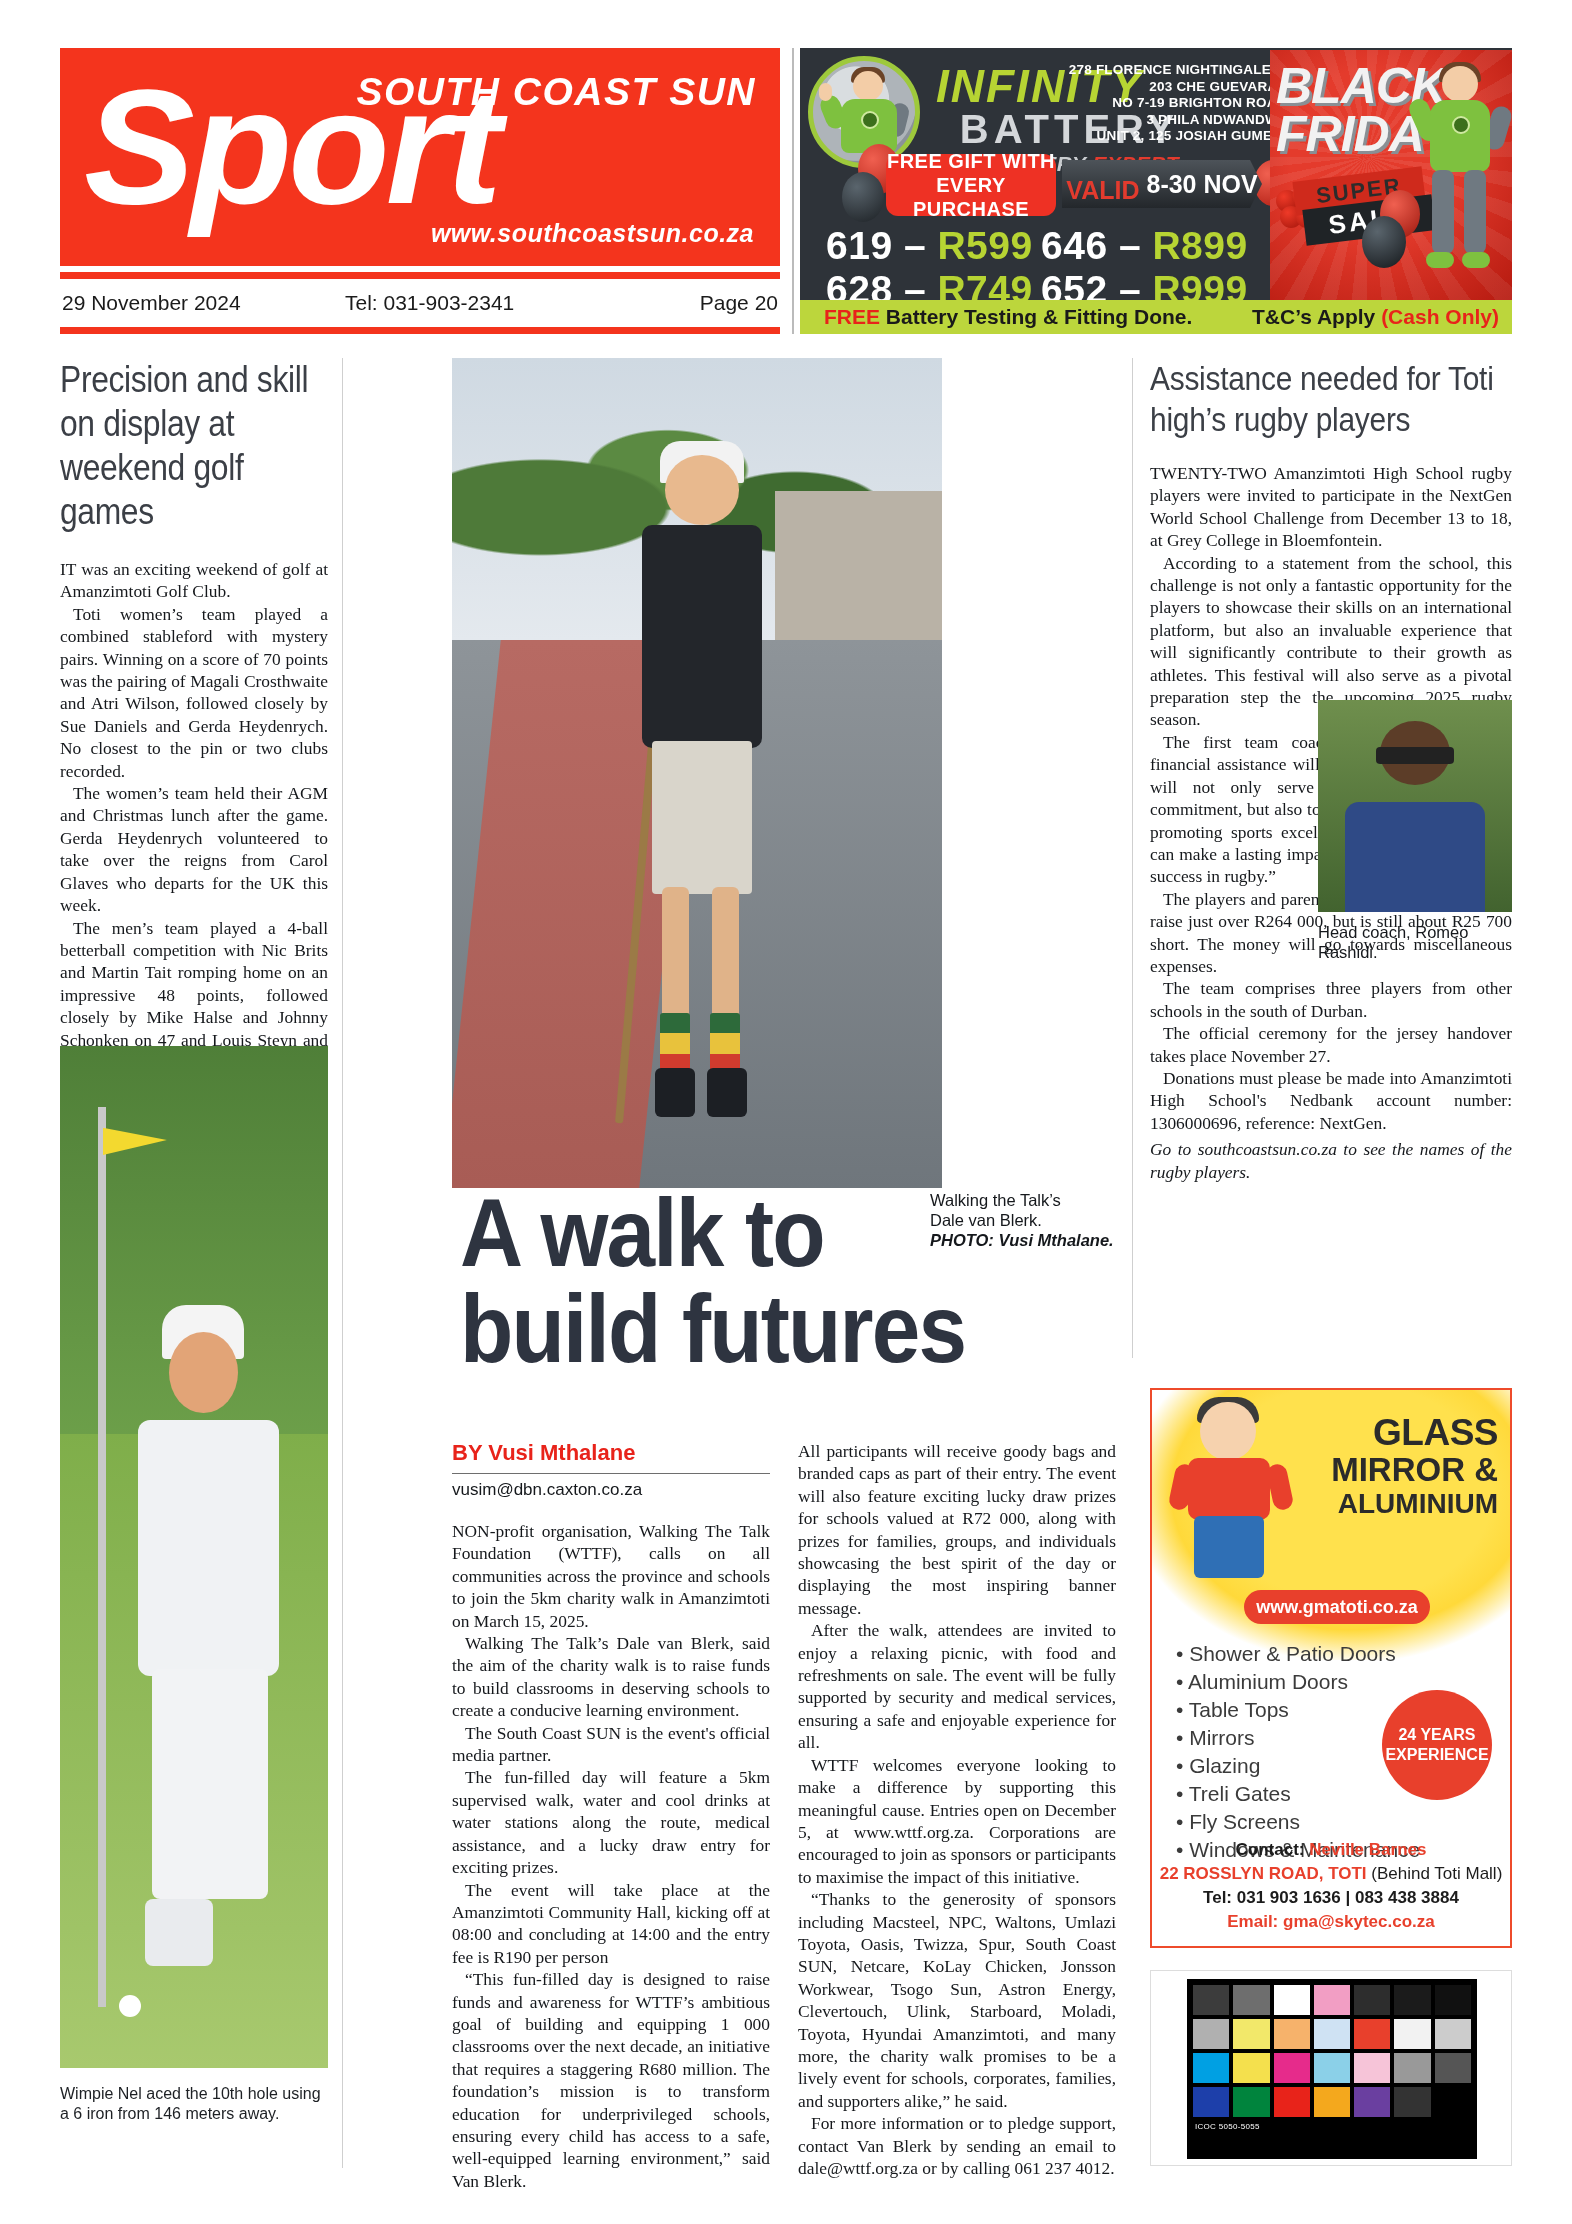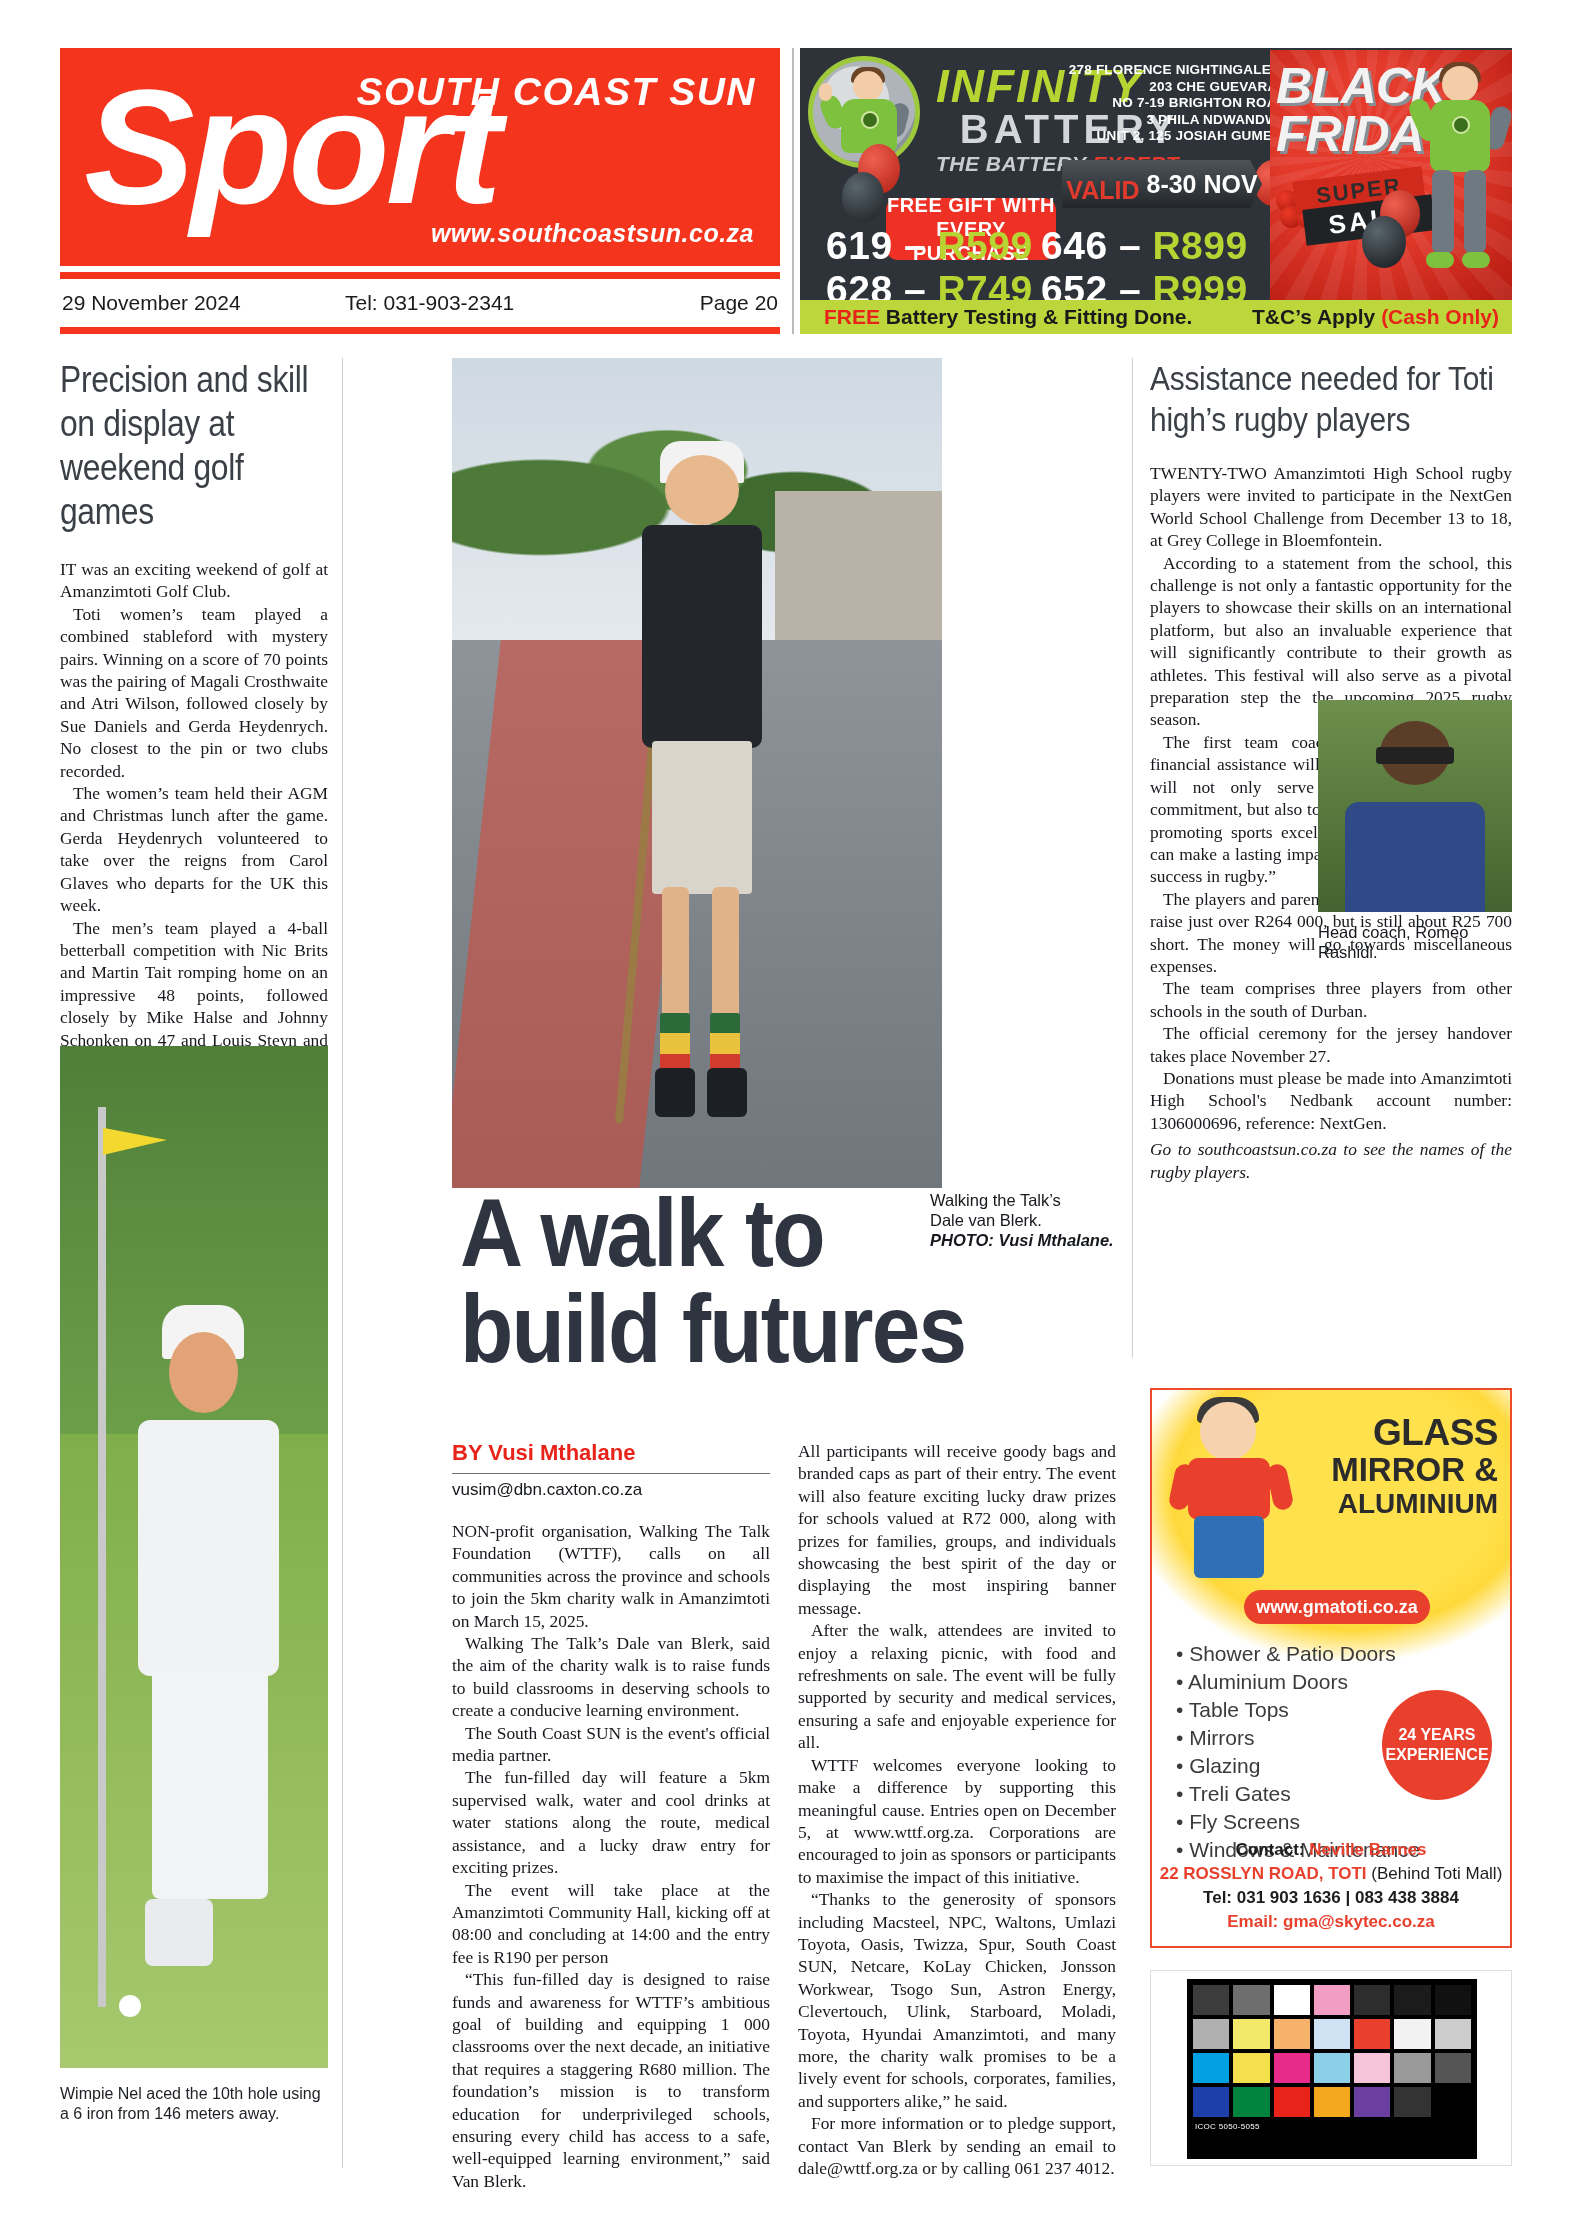--- a/index.html
+++ b/index.html
@@ -73,21 +73,21 @@
   .ib-tagline .red { color:#e23b2e; }
 
   .ib-addr { position:absolute; right:14px; top:14px; text-align:right;
              font-family:"Liberation Sans", sans-serif; font-weight:bold; font-size:13.5px;
              color:#ffffff; line-height:16.5px; letter-spacing:0.2px; white-space:pre; }
 
   .ib-gift { position:absolute; left:86px; top:106px; width:170px; height:62px;
              background:#ee3124; border-radius:12px; display:flex; flex-direction:column;
              align-items:center; justify-content:center;
              font-family:"Liberation Sans", sans-serif; font-weight:bold; color:#fff;
-             font-size:20px; line-height:24px; letter-spacing:0.5px; text-align:center;margin-top:44px; }
+             font-size:20px; line-height:24px; letter-spacing:0.5px; text-align:center; }
   .ib-valid { position:absolute; left:262px; top:112px; width:200px; height:48px;
               background: linear-gradient(#4d5359, #23272b);
               clip-path: polygon(0 0, 94% 0, 100% 50%, 94% 100%, 0 100%);
               display:flex; align-items:center; justify-content:center; gap:7px;
               font-family:"Liberation Sans", sans-serif; font-weight:bold; font-size:25px; }
   .ib-valid .v { color:#e23b2e;margin-top:12px; }
   .ib-valid .d { color:#fff; }
   .balloon { position:absolute; border-radius:50%; }
   .b1 { left:58px; top:96px; width:42px; height:50px; background:radial-gradient(circle at 35% 30%, #f06050, #b01d12); }
   .b2 { left:42px; top:124px; width:42px; height:50px; background:radial-gradient(circle at 35% 30%, #5a656d, #1b1f23); }

